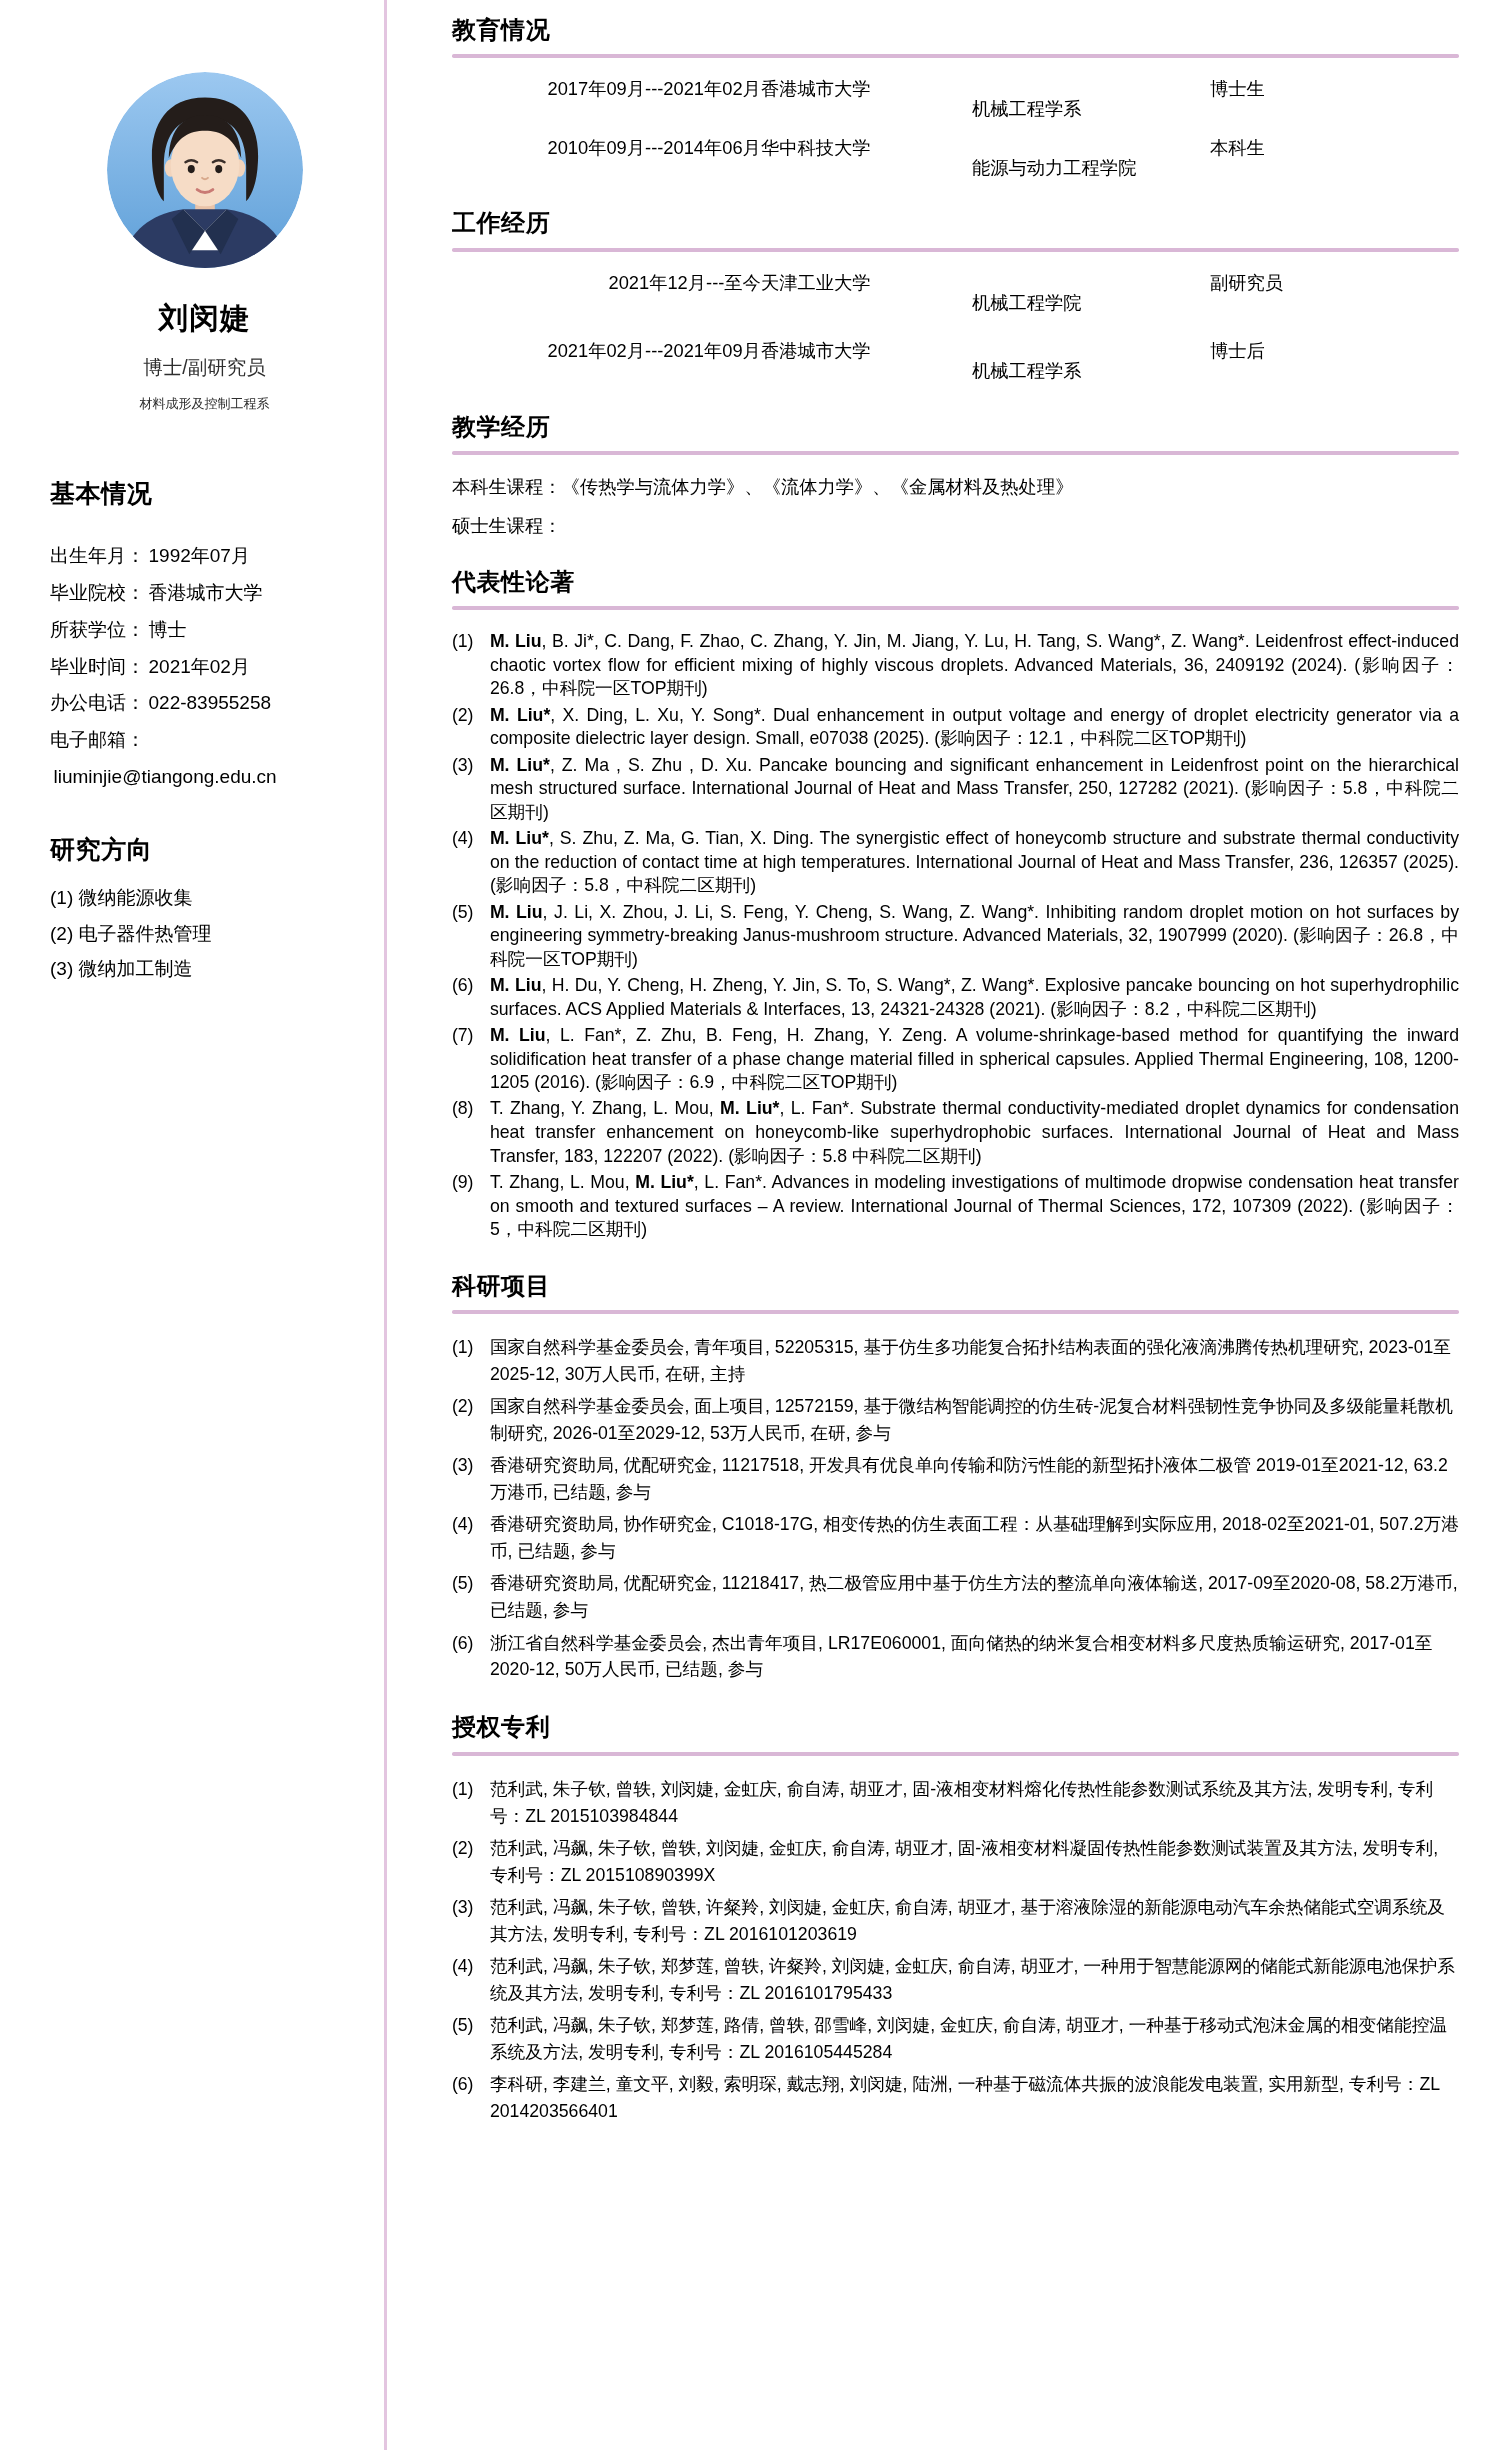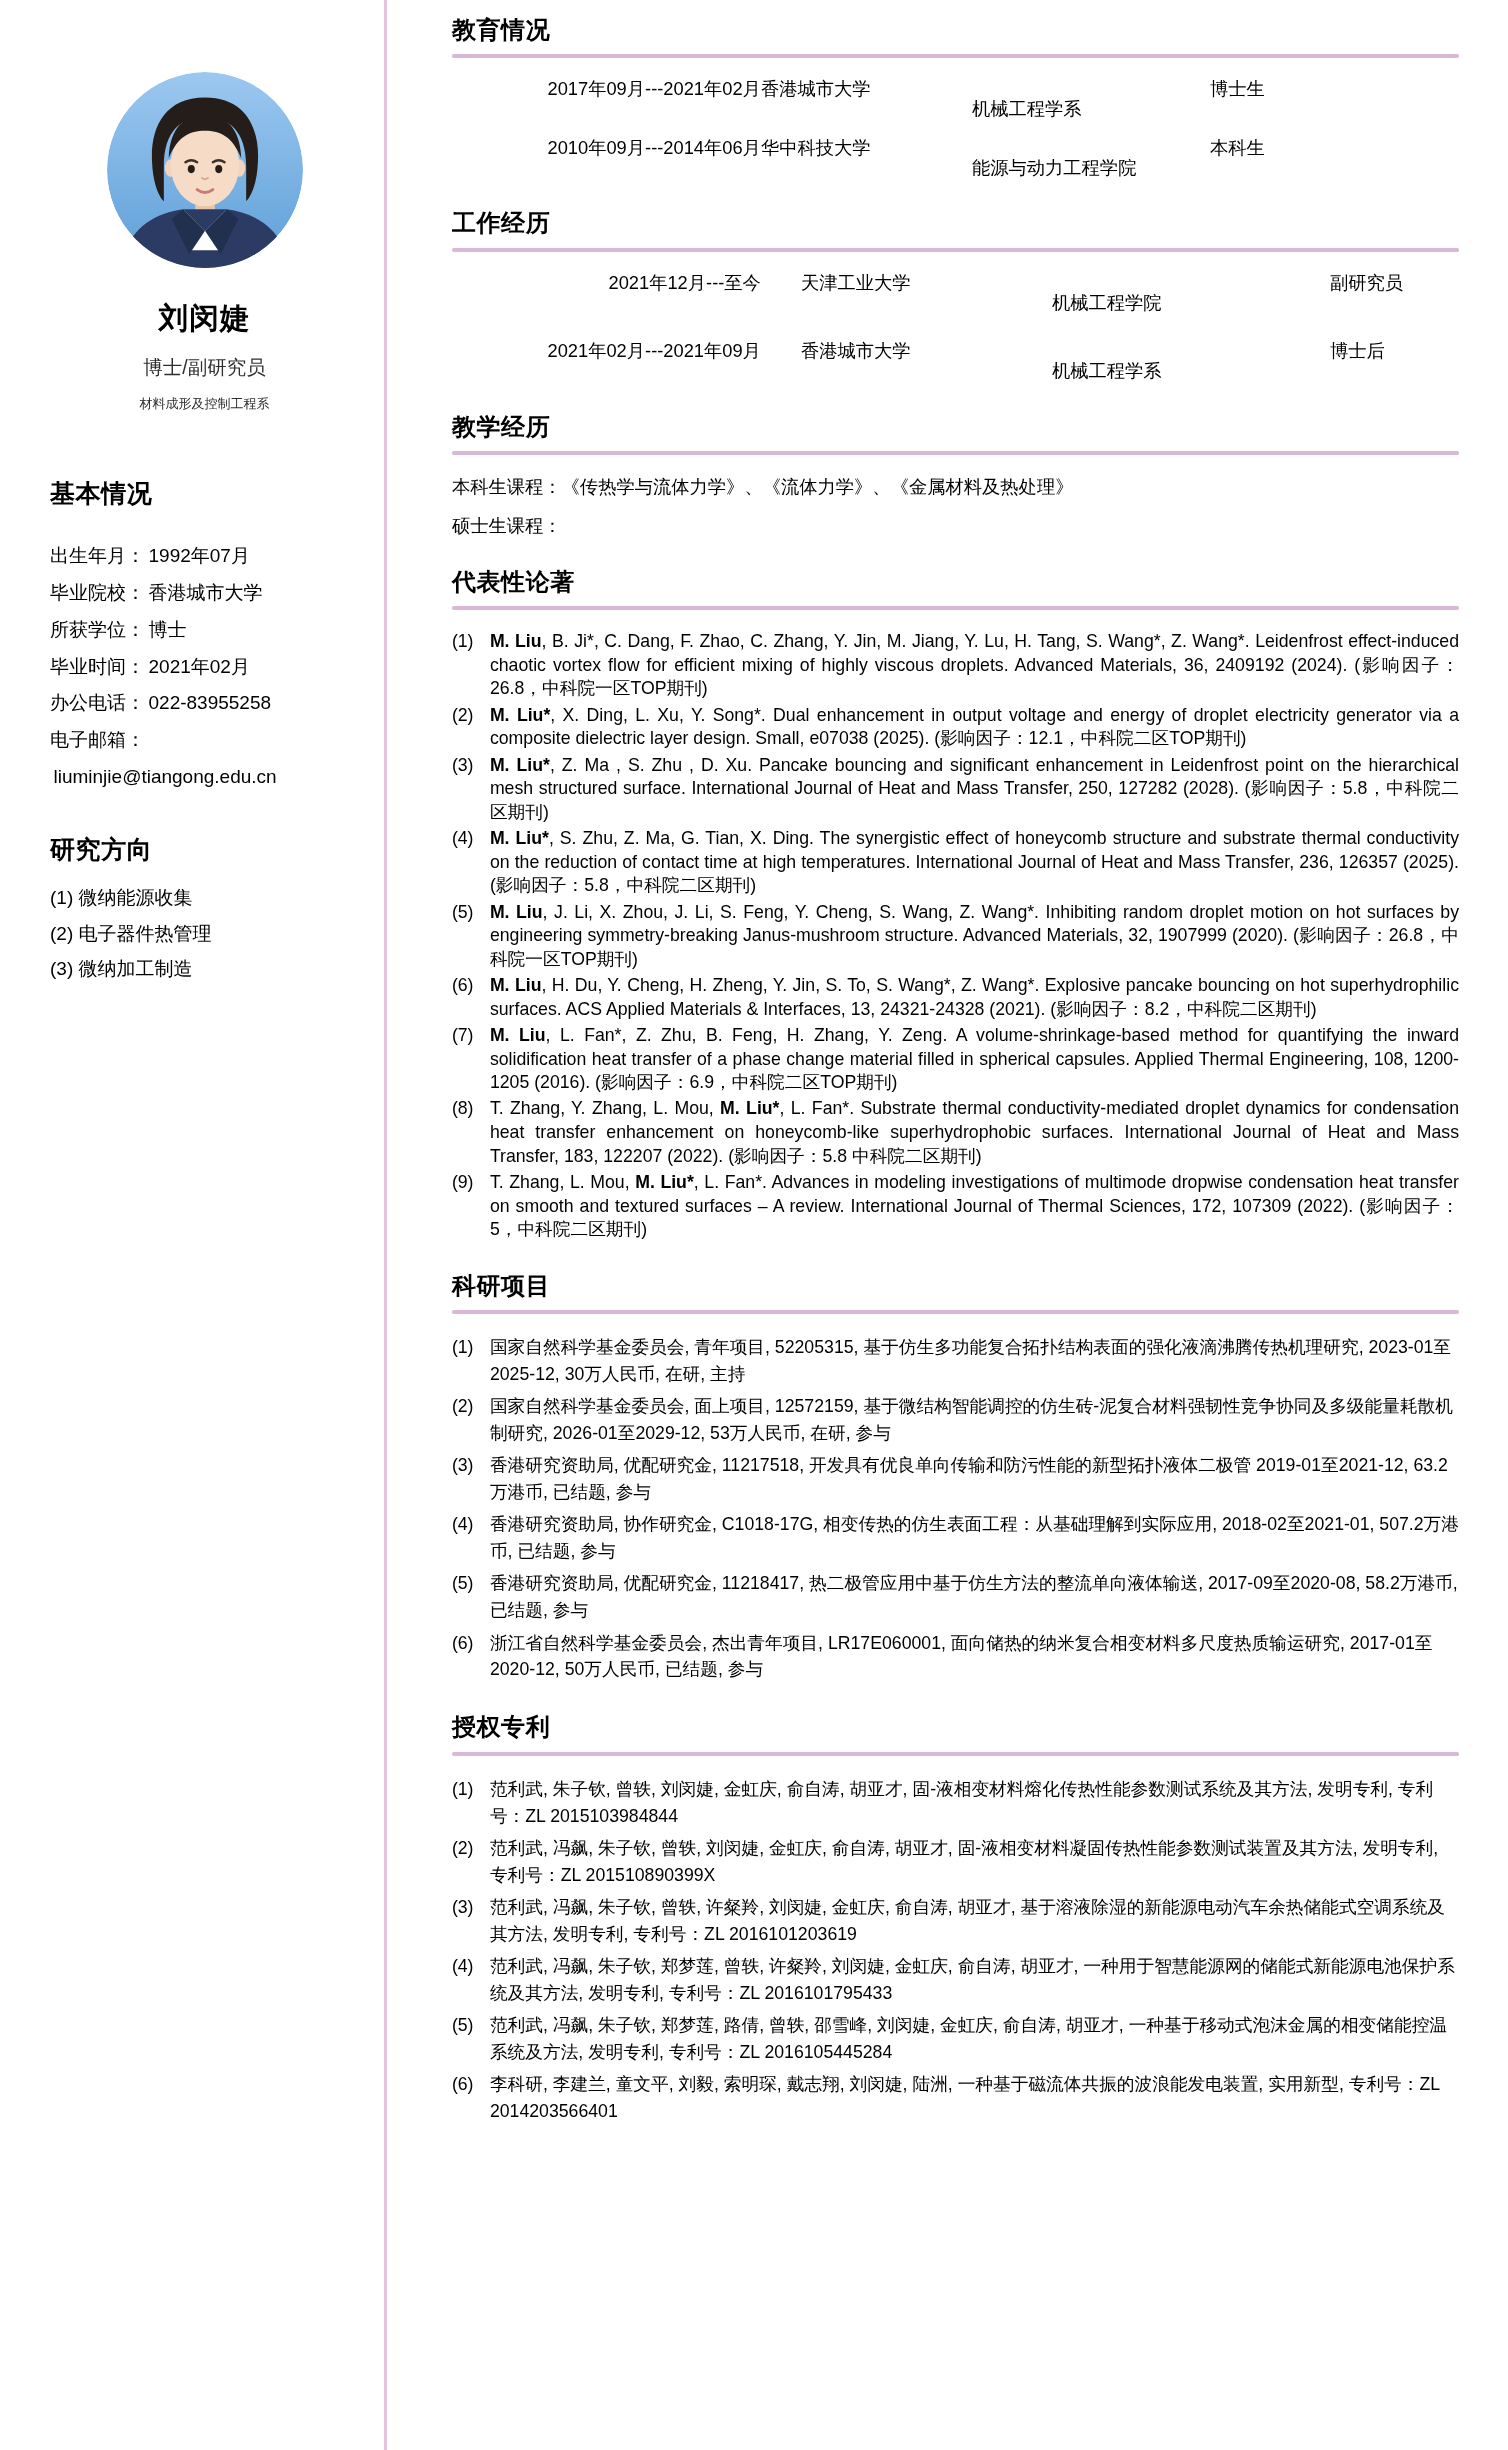--- a/index.html
+++ b/index.html
@@ -37,21 +37,21 @@
   .divider{flex:0 0 2.9px;width:2.9px;background:var(--divider);}
 
   
   .main{flex:1;padding:14px 50px 0 65px;}
   .section{margin:0;}
   .section + .section{margin-top:28px;}
   .section-title{font-size:24px;font-weight:bold;letter-spacing:0.6px;margin:0 0 8.3px 0;}
   .rule{height:4.1px;background:var(--rule);border-radius:1.8px;margin:0 0 20px 0;}
 
   .table-row{display:flex;font-size:18.3px;line-height:1.25;margin-bottom:15.3px;}
-  .work .table-row{margin-bottom:25px;gap:40px;}
+  .work .table-row{margin-bottom:25px;}
   .col-date{width:309px;flex:0 0 309px;text-align:right;}
   .col-school{width:211px;flex:0 0 211px;}
   .col-dept{width:238px;flex:0 0 238px;margin-top:20px;}
   .col-role{flex:1;}
 
   .teach-line{font-size:18.3px;line-height:1.3;margin-bottom:15.3px;}
 
   .pub-item{position:relative;padding-left:38px;font-size:17.7px;line-height:1.33;text-align:justify;margin-bottom:2.9px;}
   .num-item{position:relative;padding-left:38px;font-size:17.7px;line-height:1.52;margin-bottom:5.3px;}
   .item-no{position:absolute;left:0;top:0;}
@@ -162,21 +162,21 @@
       <div class="teach-line">本科生课程：《传热学与流体力学》、《流体力学》、《金属材料及热处理》</div>
       <div class="teach-line">硕士生课程：</div>
     </section>
 
     <section class="section publications">
       <h1 class="section-title">代表性论著</h1>
       <div class="rule"></div>
       <div>
           <div class="pub-item"><span class="item-no">(1)</span><span class="pub-text"><span class="b">M. Liu</span><span>, B. Ji*, C. Dang, F. Zhao, C. Zhang, Y. Jin, M. Jiang, Y. Lu, H. Tang, S. Wang*, Z. Wang*. Leidenfrost effect-induced chaotic vortex flow for efficient mixing of highly viscous droplets. Advanced Materials, 36, 2409192 (2024).  (影响因子：26.8，中科院一区TOP期刊)</span></span></div>
           <div class="pub-item"><span class="item-no">(2)</span><span class="pub-text"><span class="b">M. Liu*</span><span>, X. Ding, L. Xu, Y. Song*. Dual enhancement in output voltage and energy of droplet electricity generator via a composite dielectric layer design. Small, e07038 (2025).  (影响因子：12.1，中科院二区TOP期刊)</span></span></div>
-          <div class="pub-item"><span class="item-no">(3)</span><span class="pub-text"><span class="b">M. Liu*</span><span>, Z. Ma , S. Zhu , D. Xu. Pancake bouncing and significant enhancement in Leidenfrost point on the hierarchical mesh structured surface. International Journal of Heat and Mass Transfer, 250, 127282 (2028).  (影响因子：5.8，中科院二区期刊)</span></span></div>
+          <div class="pub-item"><span class="item-no">(3)</span><span class="pub-text"><span class="b">M. Liu*</span><span>, Z. Ma , S. Zhu , D. Xu. Pancake bouncing and significant enhancement in Leidenfrost point on the hierarchical mesh structured surface. International Journal of Heat and Mass Transfer, 250, 127282 (2021).  (影响因子：5.8，中科院二区期刊)</span></span></div>
           <div class="pub-item"><span class="item-no">(4)</span><span class="pub-text"><span class="b">M. Liu*</span><span>, S. Zhu, Z. Ma, G. Tian, X. Ding. The synergistic effect of honeycomb structure and substrate thermal conductivity on the reduction of contact time at high temperatures. International Journal of Heat and Mass Transfer, 236, 126357 (2025).  (影响因子：5.8，中科院二区期刊)</span></span></div>
           <div class="pub-item"><span class="item-no">(5)</span><span class="pub-text"><span class="b">M. Liu</span><span>, J. Li, X. Zhou, J. Li, S. Feng, Y. Cheng, S. Wang, Z. Wang*. Inhibiting random droplet motion on hot surfaces by engineering symmetry-breaking Janus-mushroom structure. Advanced Materials, 32, 1907999 (2020). (影响因子：26.8，中科院一区TOP期刊)</span></span></div>
           <div class="pub-item"><span class="item-no">(6)</span><span class="pub-text"><span class="b">M. Liu</span><span>, H. Du, Y. Cheng, H. Zheng, Y. Jin, S. To, S. Wang*, Z. Wang*. Explosive pancake bouncing on hot superhydrophilic surfaces. ACS Applied Materials &amp; Interfaces, 13, 24321-24328 (2021). (影响因子：8.2，中科院二区期刊)</span></span></div>
           <div class="pub-item"><span class="item-no">(7)</span><span class="pub-text"><span class="b">M. Liu</span><span>, L. Fan*, Z. Zhu, B. Feng, H. Zhang, Y. Zeng. A volume-shrinkage-based method for quantifying the inward solidification heat transfer of a phase change material filled in spherical capsules. Applied Thermal Engineering, 108, 1200-1205 (2016). (影响因子：6.9，中科院二区TOP期刊)</span></span></div>
           <div class="pub-item"><span class="item-no">(8)</span><span class="pub-text"><span>T. Zhang, Y. Zhang, L. Mou, </span><span class="b">M. Liu*</span><span>, L. Fan*. Substrate thermal conductivity-mediated droplet dynamics for condensation heat transfer enhancement on honeycomb-like superhydrophobic surfaces. International Journal of Heat and Mass Transfer, 183, 122207 (2022). (影响因子：5.8 中科院二区期刊)</span></span></div>
           <div class="pub-item"><span class="item-no">(9)</span><span class="pub-text"><span>T. Zhang, L. Mou, </span><span class="b">M. Liu*</span><span>, L. Fan*. Advances in modeling investigations of multimode dropwise condensation heat transfer on smooth and textured surfaces – A review. International Journal of Thermal Sciences, 172, 107309 (2022).  (影响因子：5，中科院二区期刊)</span></span></div>
         </div>
     </section>
 
     <section class="section projects">

